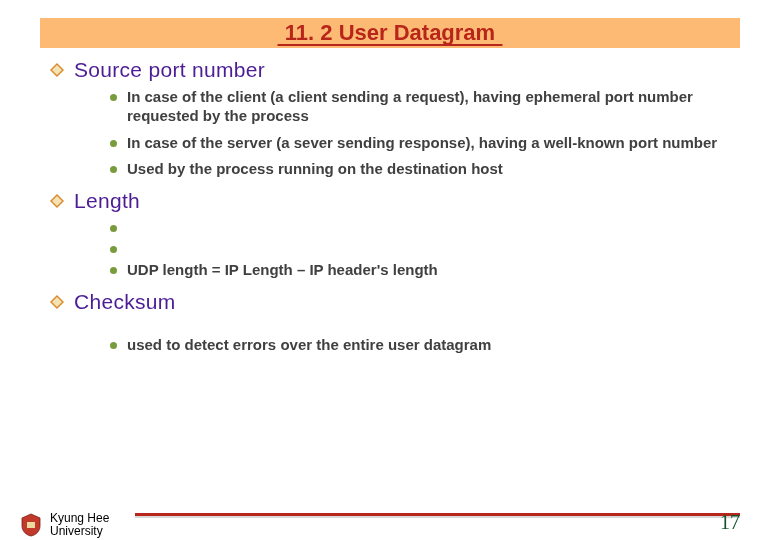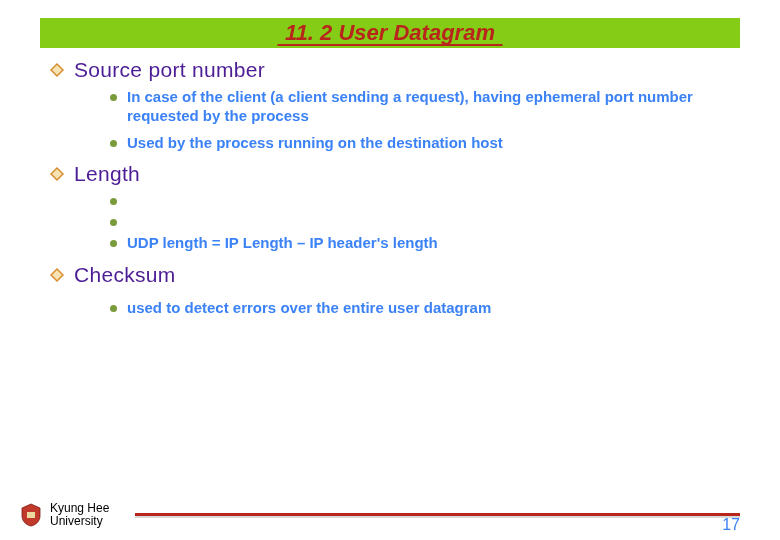--- a/index.html
+++ b/index.html
@@ -5,26 +5,25 @@
   * { margin: 0; padding: 0; box-sizing: border-box; }
   body {
     width: 780px;
     height: 540px;
     background: #ffffff;
     font-family: Arial, Helvetica, sans-serif;
     position: relative;
     overflow: hidden;
   }
   .title-band {
-    background: #84cc16;
+    background: #fdba74;
     margin: 18px 40px 4px 40px;
     padding: 2px 0;
     text-align: center;
     position: relative;
-    font-style: italic;
   }
   .title-text {
     color: #b8251b;
     font-size: 22px;
     font-weight: bold;
   }
   .title-underline {
     position: absolute;
     left: 50%;
     transform: translateX(-50%);
@@ -66,30 +65,30 @@
   }
   .dot-icon {
     width: 7px;
     height: 7px;
     border-radius: 50%;
     background: #7a9b3b;
     flex: 0 0 auto;
     margin-top: 6px;
   }
   .sub-text {
-    color: #3b82f6;
+    color: #404040;
     font-size: 15px;
     font-weight: bold;
     line-height: 1.25;
     max-width: 600px;
   }
   .footer {
     position: absolute;
     left: 18px;
-    bottom: 12px;
+    bottom: 2px;
     display: flex;
     align-items: center;
     gap: 6px;
   }
   .crest {
     width: 26px;
     height: 26px;
   }
   .uni {
     font-size: 12px;
@@ -102,24 +101,25 @@
     right: 40px;
     bottom: 24px;
     height: 3px;
     background: #b8251b;
     box-shadow: 0 2px 0 rgba(0,0,0,0.15);
   }
   .page-num {
     position: absolute;
     right: 40px;
     bottom: 6px;
-    font-size: 16px;
-    color: #3b82f6;
-  }
-  .chk-bullet { margin-left: 30px; margin-top: 12px; }
+    font-size: 20px;
+    color: #14532d;
+    font-family: Liberation Serif, serif;
+  }
+  .chk-bullet { margin-left: 30px; margin-top: 22px; }
 </style>
 </head>
 <body>
 
 <div class="title-band">
   <span class="title-text">11. 2 User Datagram</span>
   <span class="title-underline"></span>
 </div>
 
 <div class="section">
@@ -129,20 +129,24 @@
           <polygon points="7,0 14,7 7,14 0,7" fill="#d98a2b"></polygon>
           <polygon points="7,2 12,7 7,12 2,7" fill="#f6e2b3"></polygon>
         </svg>
     </span>
     <span class="section-title">Source port number</span>
   </div>
   <div class="sub-list">
     <div class="sub-item">
       <span class="dot-icon"></span>
       <span class="sub-text">In case of the client (a client sending a request), having ephemeral port number requested by the process</span>
+    </div>
+    <div class="sub-item">
+      <span class="dot-icon"></span>
+      <span class="sub-text">In case of the server (a sever sending response), having a well-known port number</span>
     </div>
   </div>
 </div>
 
 <div class="section">
   <div class="sub-list">
     <div class="sub-item">
       <span class="dot-icon"></span>
       <span class="sub-text">Used by the process running on the destination host</span>
     </div>

